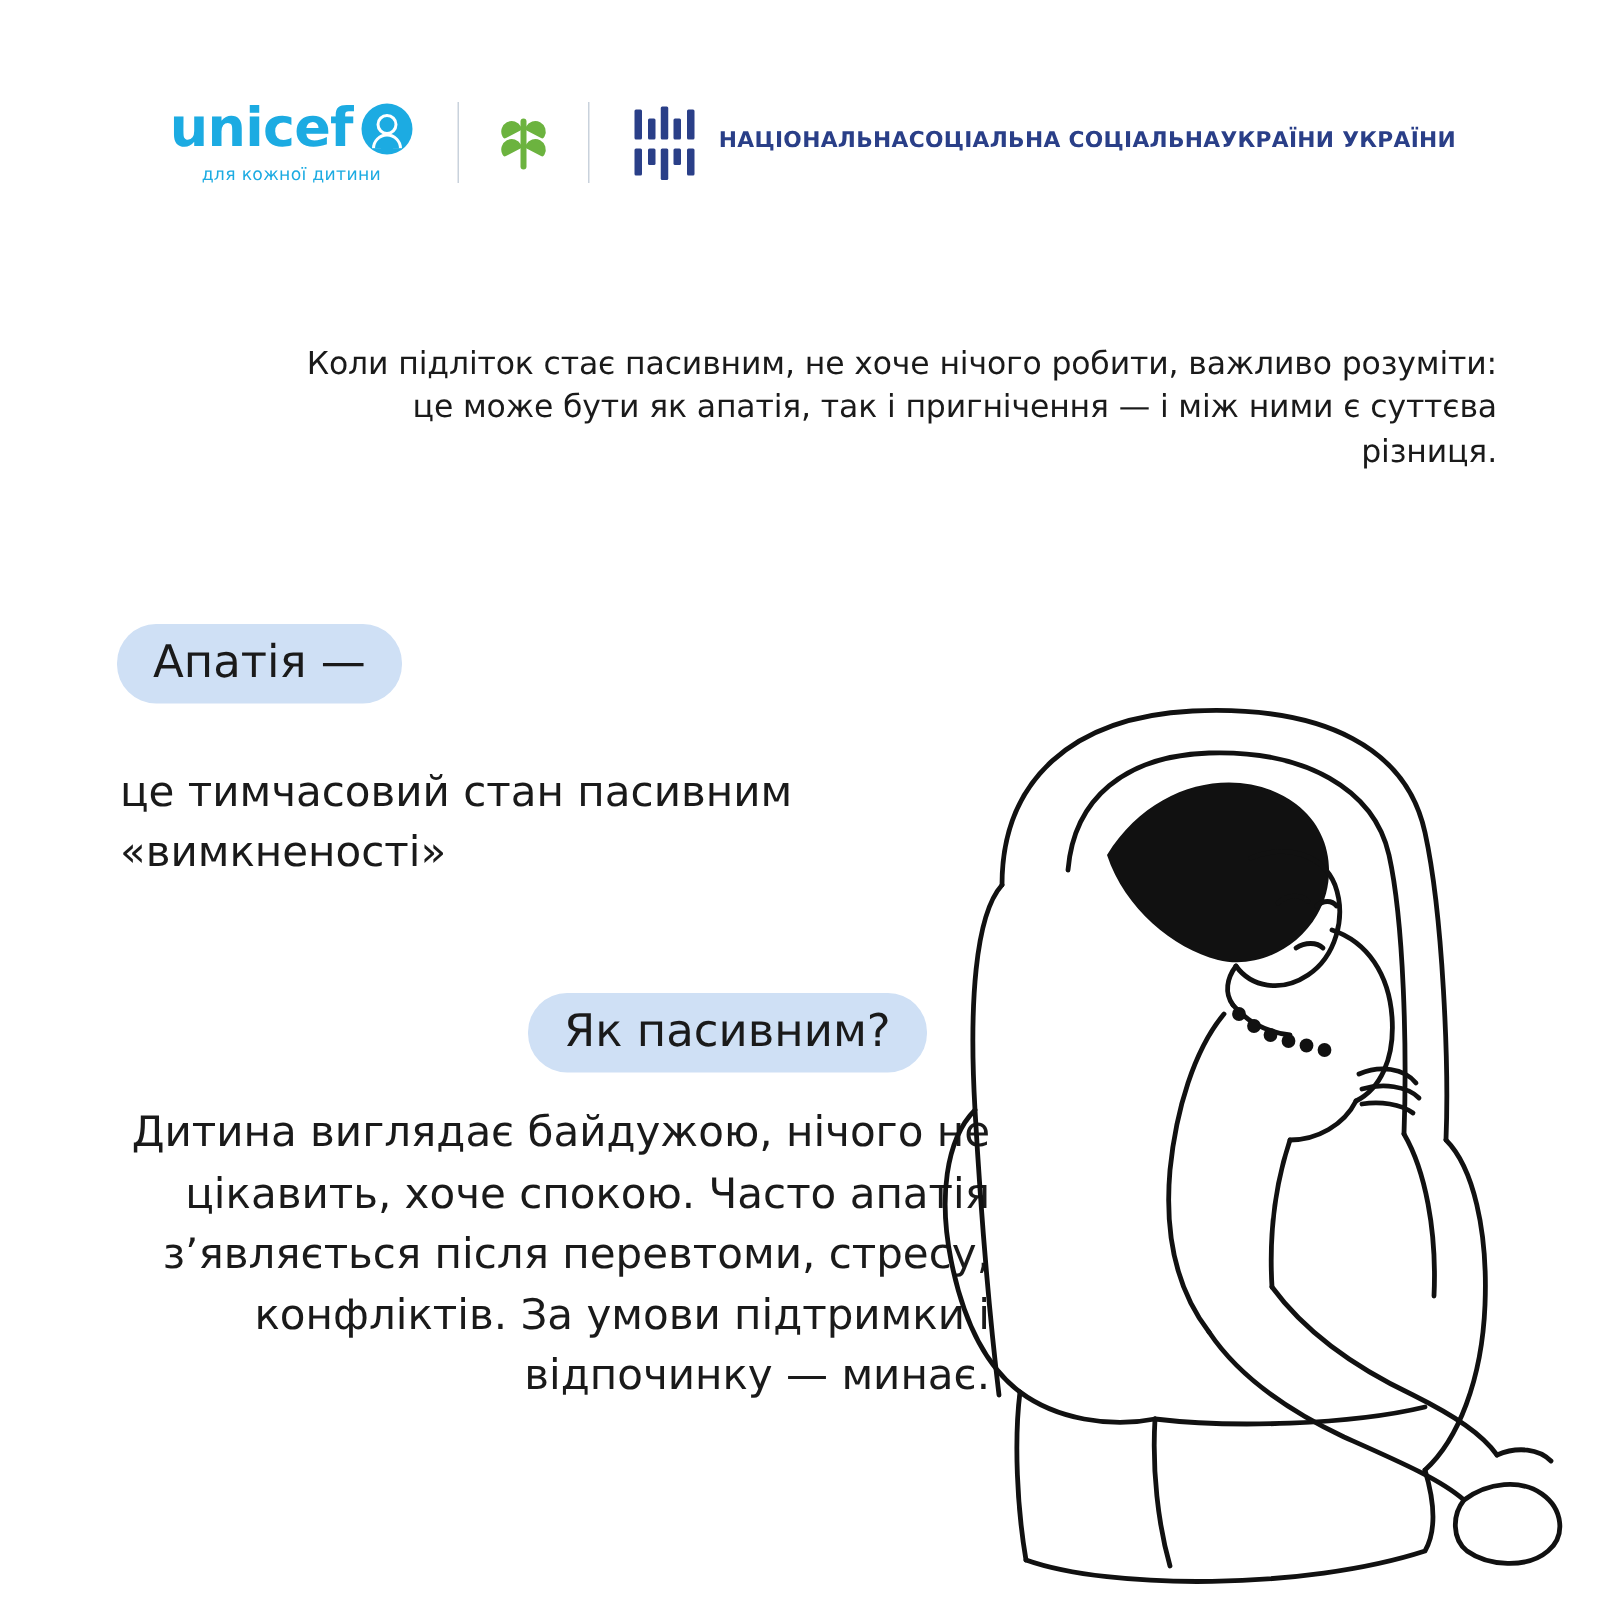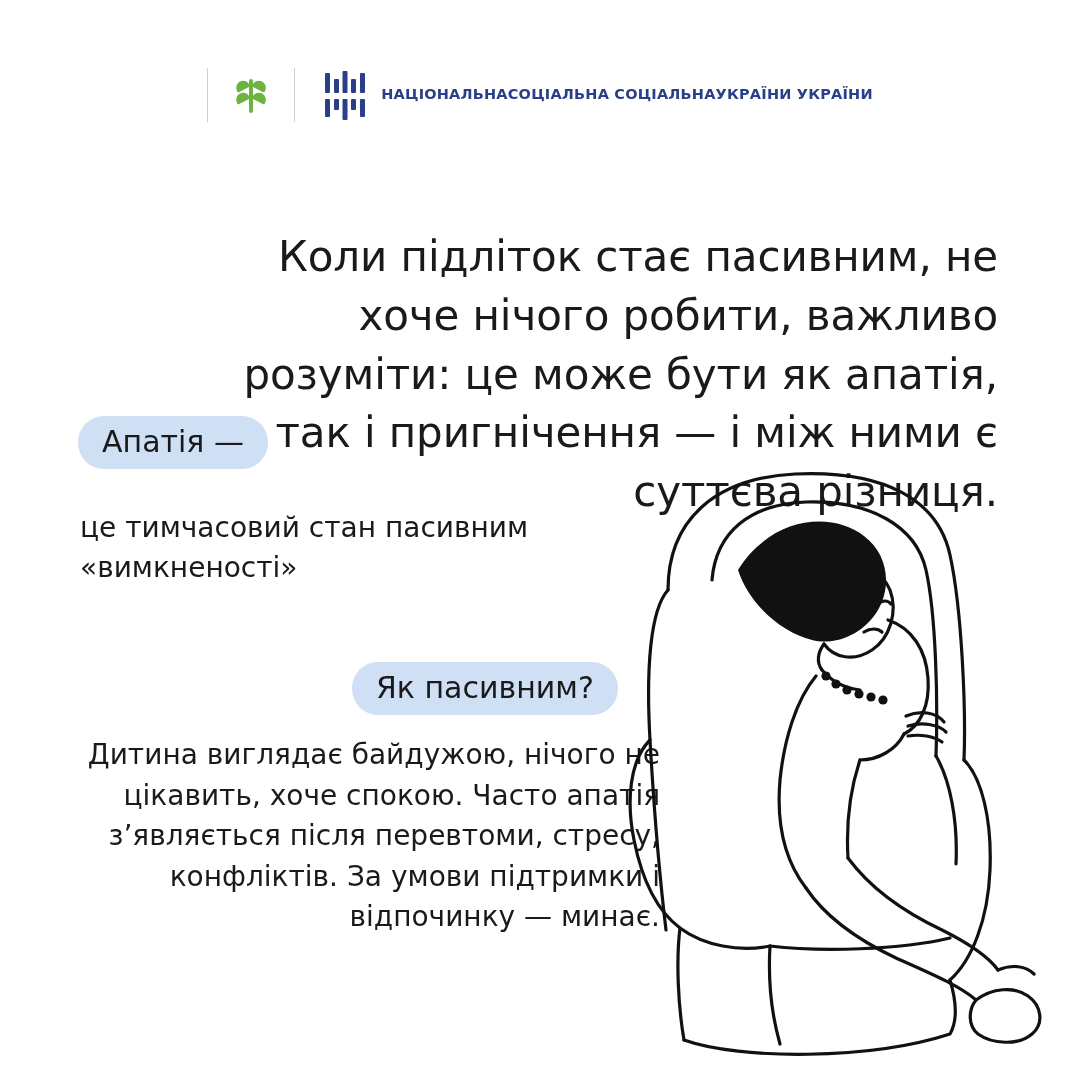--- a/index.html
+++ b/index.html
@@ -164,21 +164,21 @@
     white-space: nowrap;
   }
 
   
   .intro {
     position: absolute;
     top: 228px;
     right: 82px;
     width: 810px;
     text-align: right;
-    font-size: 42px;
+    font-size: 21px;
     line-height: 1.40;
     color: #1a1a1a;
     letter-spacing: -0.1px;
   }
 
   
   .pill {
     display: inline-block;
     background: #cfe0f5;
     border-radius: 26px;
@@ -230,20 +230,27 @@
     bottom: 0;
     width: 440px;
     height: 620px;
   }
 </style>
 </head>
 <body>
 
 <div class="header">
 
+  <div class="logo-unicef">
+    <div class="u-row">
+      <span class="u-word">unicef</span>
+      <span class="u-mark"></span>
+    </div>
+    <div class="u-tag">для кожної дитини</div>
+  </div>
 
   <div class="divider-v"></div>
 
   <div class="logo-confidence">
     <div class="c-mark">
       <span class="stem"></span>
       <span class="leaf l1"></span>
         <span class="leaf r1"></span>
       <span class="leaf l2"></span>
         <span class="leaf r2"></span>

